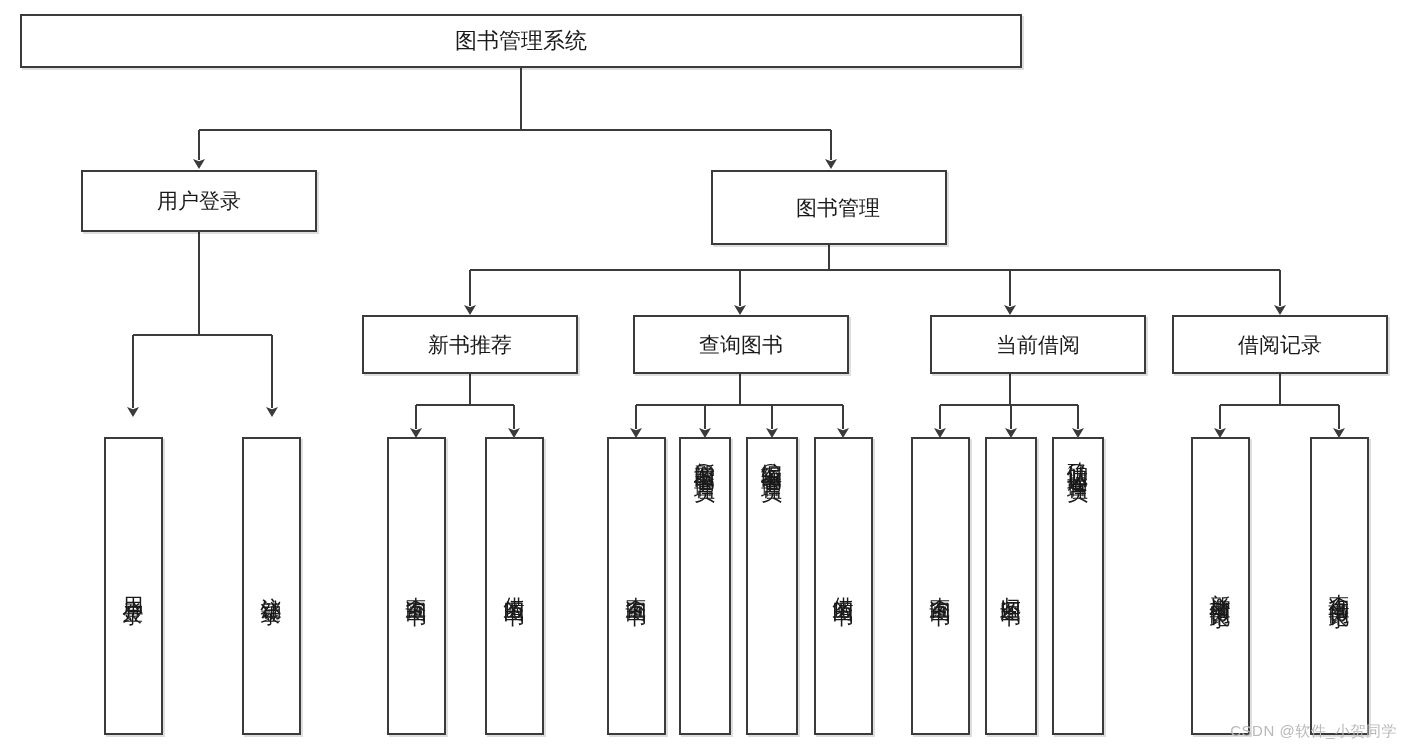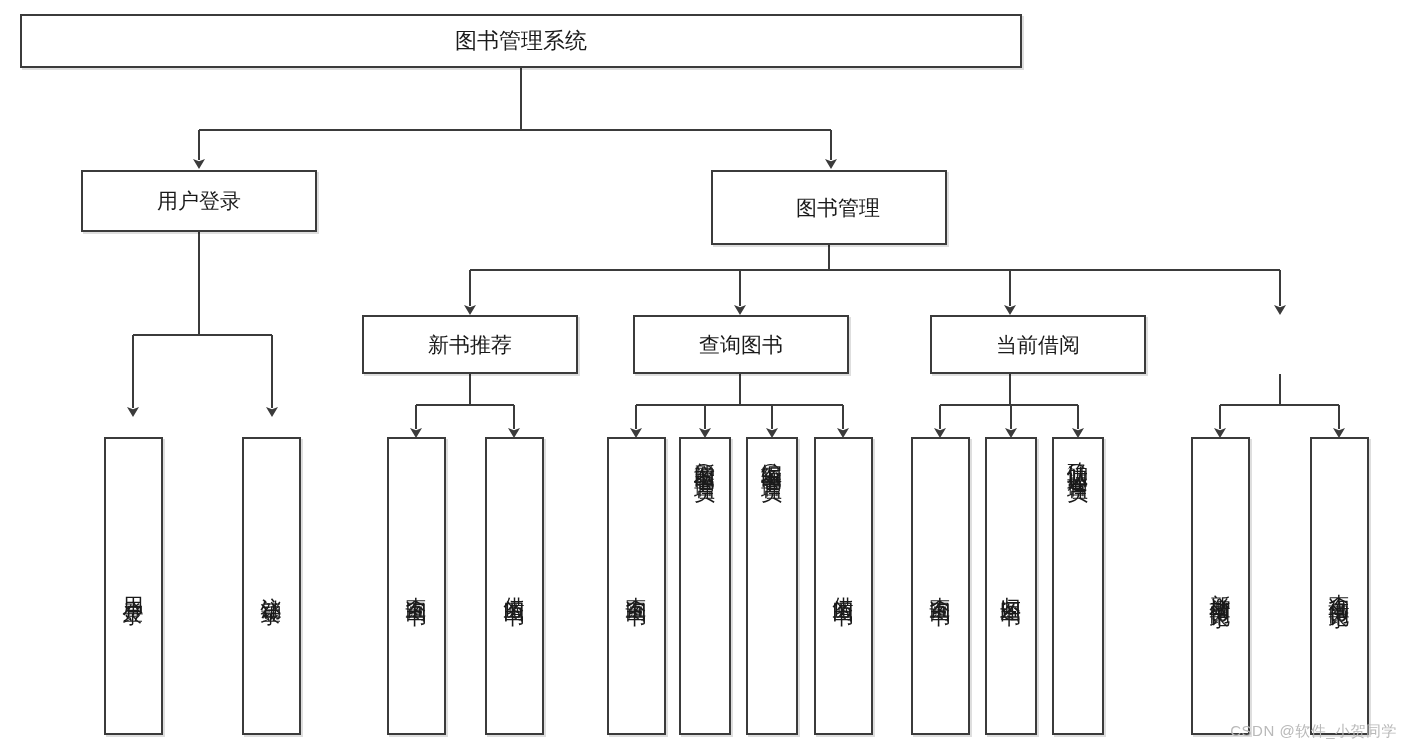--- a/index.html
+++ b/index.html
@@ -143,20 +143,23 @@
 
   <div class="node horiz" id="node-l2-0" style="left: 362px; top: 315px; width: 216px; height: 59px;">
     <span class="lbl">新书推荐</span>
   </div>
   <div class="node horiz" id="node-l2-1" style="left: 633px; top: 315px; width: 216px; height: 59px;">
     <span class="lbl">查询图书</span>
   </div>
   <div class="node horiz" id="node-l2-2" style="left: 930px; top: 315px; width: 216px; height: 59px;">
     <span class="lbl">当前借阅</span>
   </div>
+  <div class="node horiz" id="node-l2-3" style="left: 1172px; top: 315px; width: 216px; height: 59px;">
+    <span class="lbl">借阅记录</span>
+  </div>
 
   <div class="node vert mid" id="node-leaf-0" style="left: 104px; top: 437px; width: 59px; height: 298px;">
     <span class="lbl">用户登录</span>
   </div>
   <div class="node vert mid" id="node-leaf-1" style="left: 242px; top: 437px; width: 59px; height: 298px;">
     <span class="lbl">注销登录</span>
   </div>
   <div class="node vert mid" id="node-leaf-2" style="left: 387px; top: 437px; width: 59px; height: 298px;">
     <span class="lbl">查询图书</span>
   </div>

